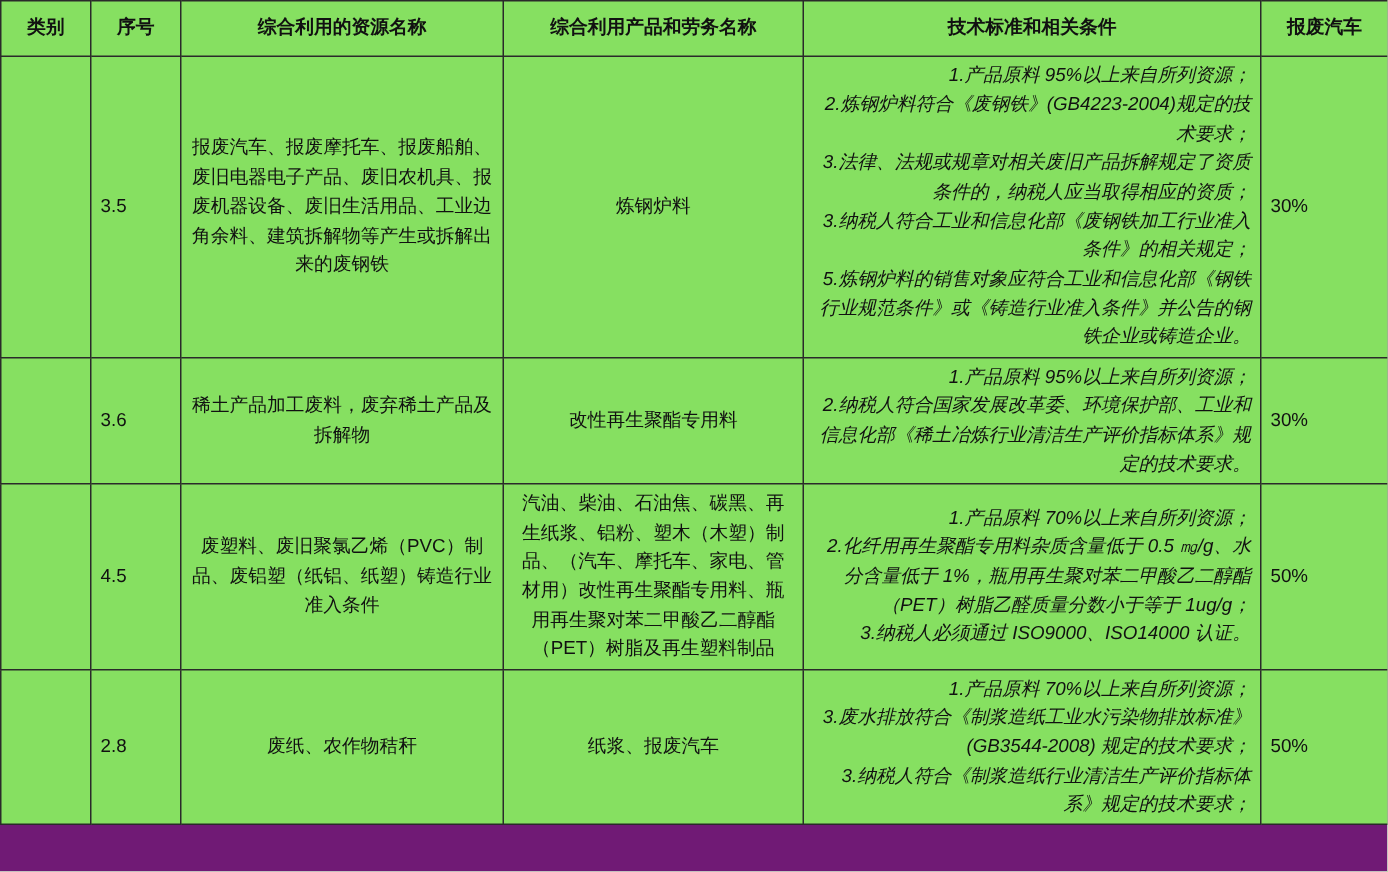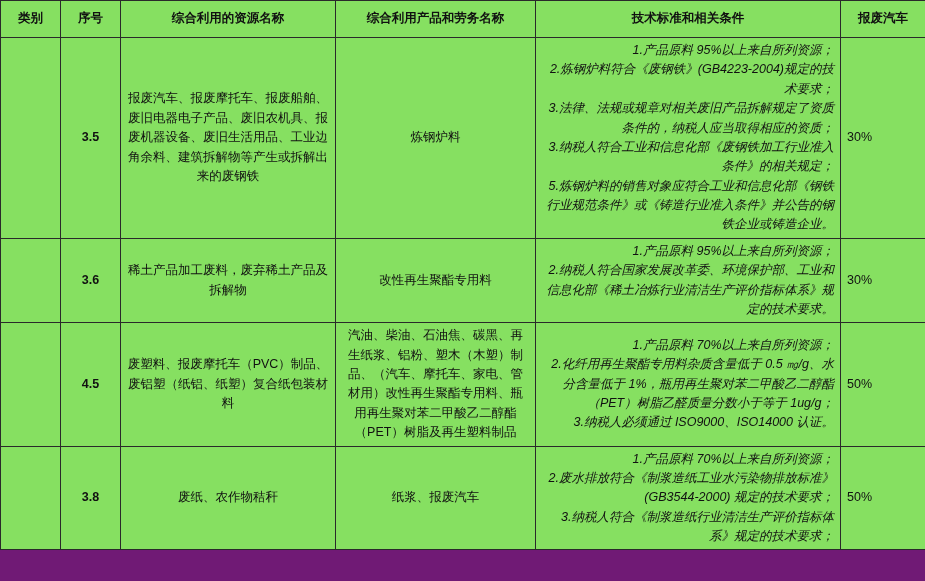--- a/index.html
+++ b/index.html
@@ -45,23 +45,21 @@
   .col-res   { width: 215px; }
   .col-prod  { width: 200px; }
   .col-tech  { width: 305px; }
   .col-rate  { width: 85px; }
 
   td.cat-cell {
     text-align: center;
     background: #86e061;
   }
   td.no-cell {
-    text-align: center;
     font-size: 12.5px;
-    font-weight: bold;
   }
   td.res-cell, td.prod-cell {
     text-align: center;
   }
   td.tech-cell {
     text-align: right;
     padding-left: 7px;
     font-style: italic;
   }
   td.rate-cell {
@@ -120,40 +118,40 @@
           <div class="tech-lines">
             <div>1.产品原料 95%以上来自所列资源；</div>
             <div>2.纳税人符合国家发展改革委、环境保护部、工业和信息化部《稀土冶炼行业清洁生产评价指标体系》规定的技术要求。</div>
           </div>
         </td>
         <td class="rate-cell">30%</td>
       </tr>
       <tr>
         <td class="cat-cell"></td>
         <td class="no-cell">4.5</td>
-        <td class="res-cell">废塑料、报废摩托车（PVC）制品、废铝塑（纸铝、纸塑）复合纸包装材料</td>
+        <td class="res-cell">废塑料、废旧聚氯乙烯（PVC）制品、废铝塑（纸铝、纸塑）铸造行业准入条件</td>
         <td class="prod-cell">汽油、柴油、石油焦、碳黑、再生纸浆、铝粉、塑木（木塑）制品、（汽车、摩托车、家电、管材用）改性再生聚酯专用料、瓶用再生聚对苯二甲酸乙二醇酯（PET）树脂及再生塑料制品</td>
         <td class="tech-cell">
           <div class="tech-lines">
             <div>1.产品原料 70%以上来自所列资源；</div>
             <div>2.化纤用再生聚酯专用料杂质含量低于 0.5 ㎎/g、水分含量低于 1%，瓶用再生聚对苯二甲酸乙二醇酯（PET）树脂乙醛质量分数小于等于 1ug/g；</div>
             <div>3.纳税人必须通过 ISO9000、ISO14000 认证。</div>
           </div>
         </td>
         <td class="rate-cell">50%</td>
       </tr>
       <tr>
         <td class="cat-cell"></td>
-        <td class="no-cell">3.8</td>
+        <td class="no-cell">2.8</td>
         <td class="res-cell">废纸、农作物秸秆</td>
         <td class="prod-cell">纸浆、报废汽车</td>
         <td class="tech-cell">
           <div class="tech-lines">
             <div>1.产品原料 70%以上来自所列资源；</div>
-            <div>2.废水排放符合《制浆造纸工业水污染物排放标准》(GB3544-2000) 规定的技术要求；</div>
+            <div>3.废水排放符合《制浆造纸工业水污染物排放标准》(GB3544-2008) 规定的技术要求；</div>
             <div>3.纳税人符合《制浆造纸行业清洁生产评价指标体系》规定的技术要求；</div>
           </div>
         </td>
         <td class="rate-cell">50%</td>
       </tr>
     </tbody>
   </table>
 </div>
 
 </body></html>

